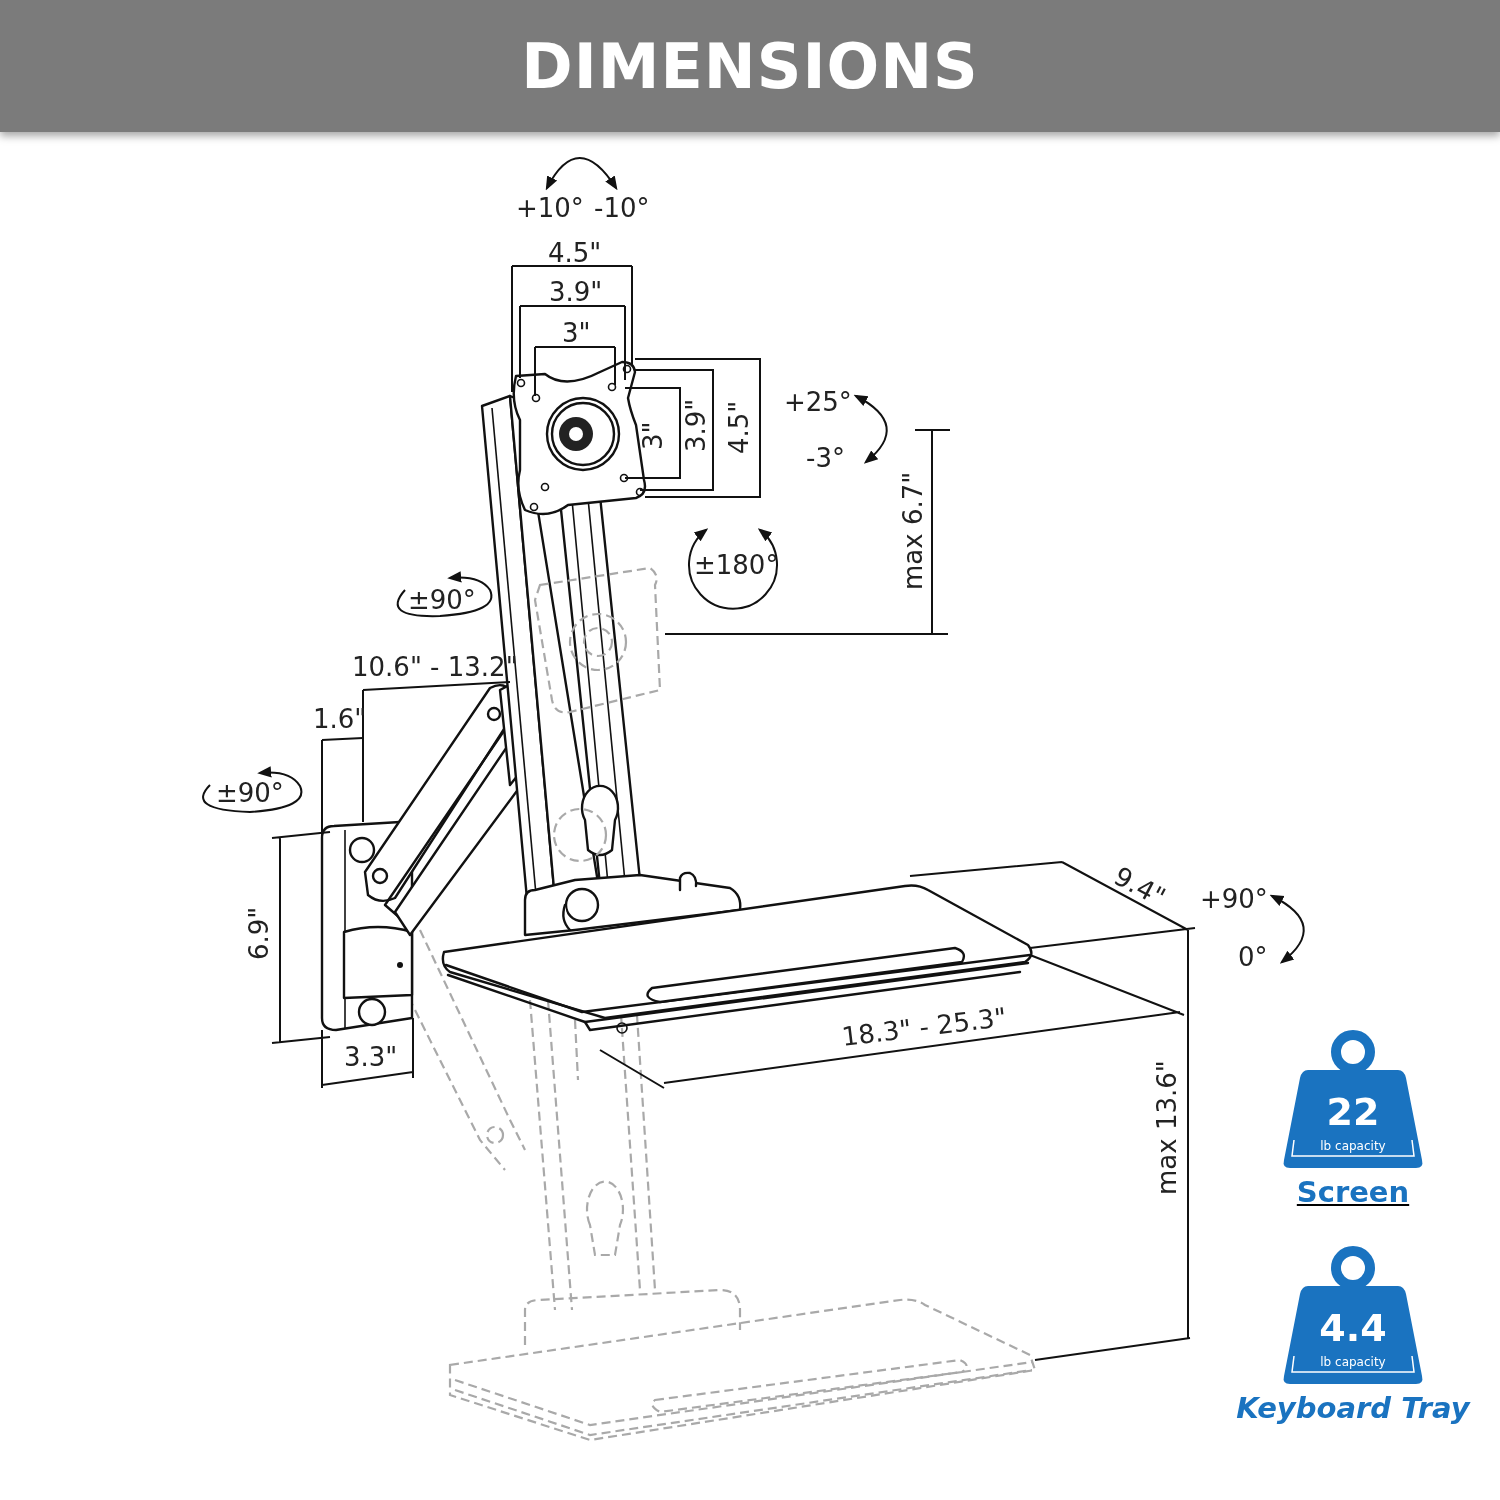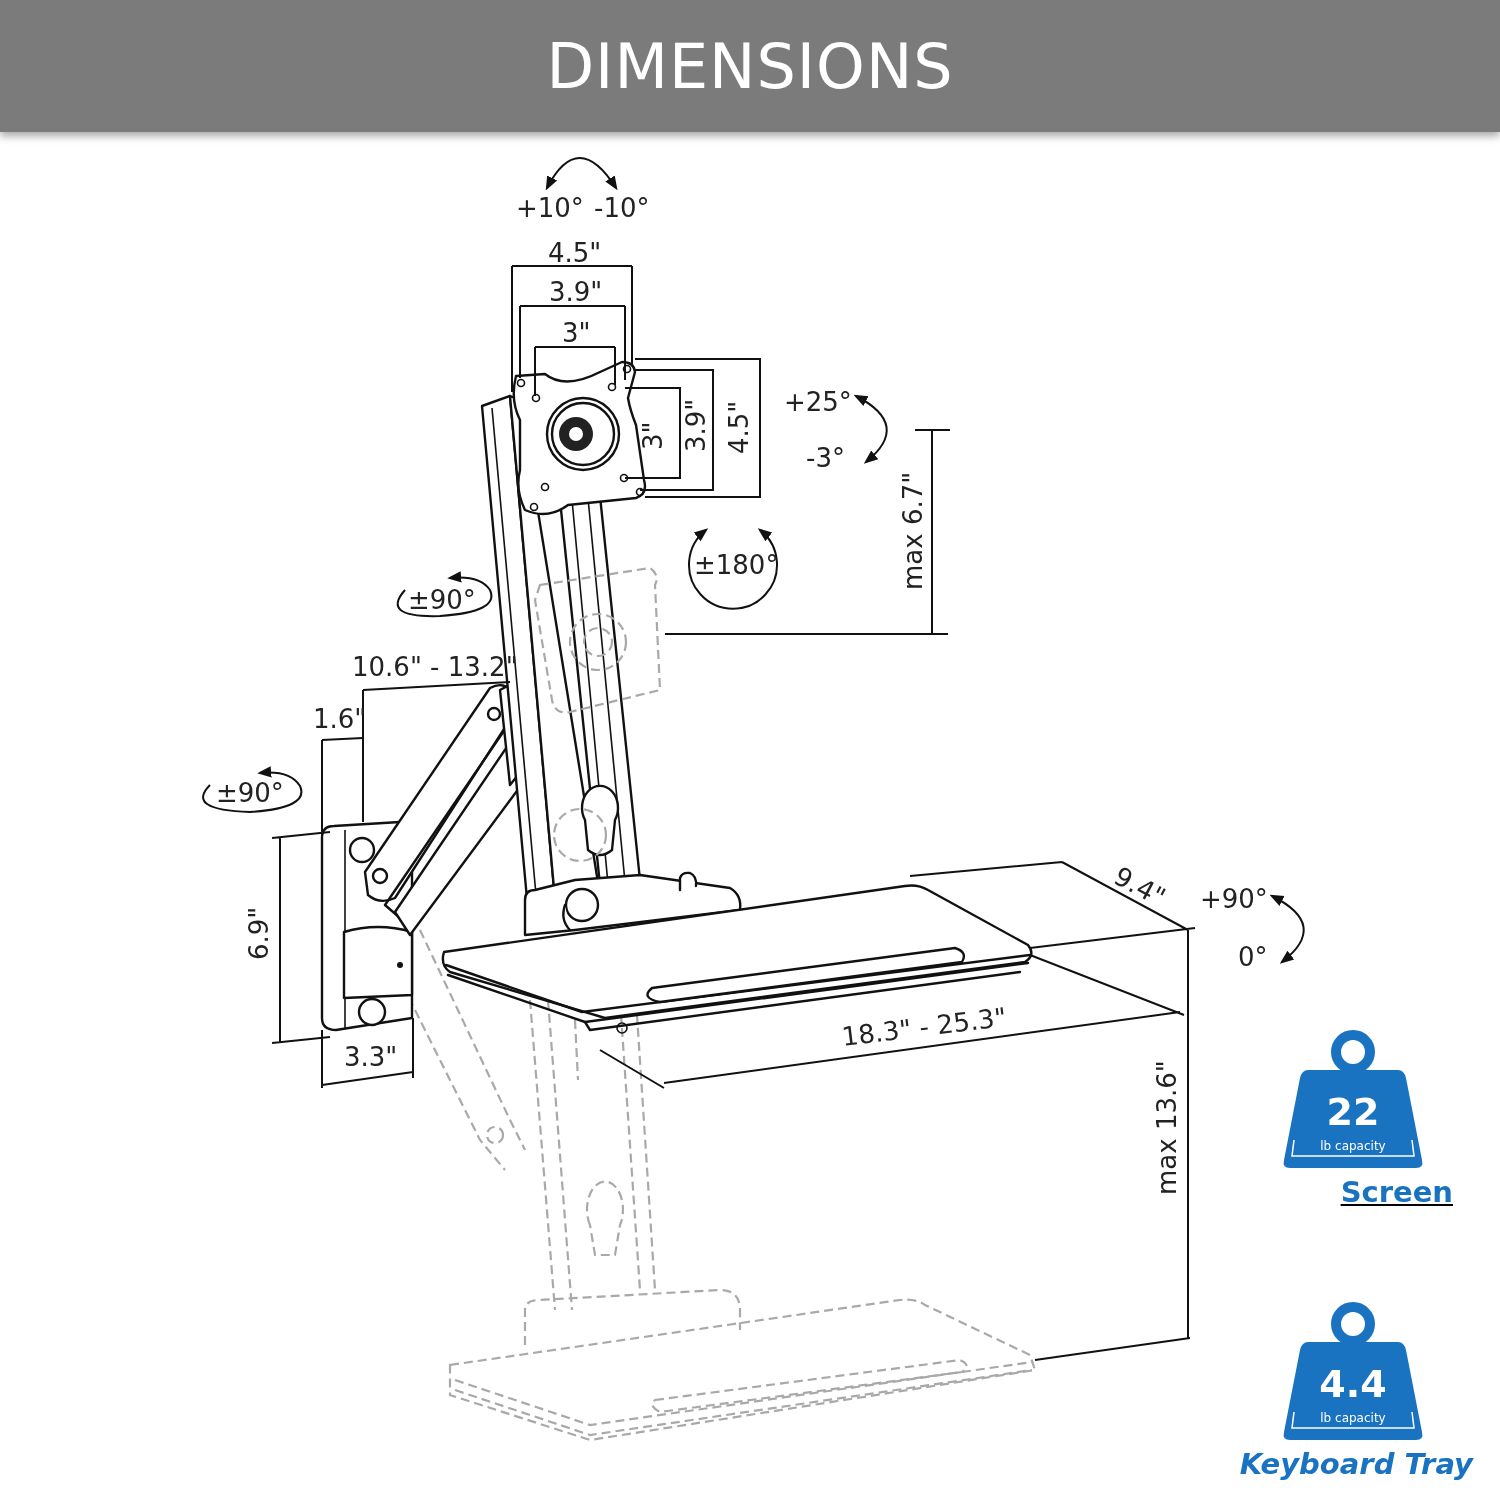--- a/index.html
+++ b/index.html
@@ -1,33 +1,33 @@
 <!DOCTYPE html>
 <html><head>
 <meta charset="utf-8">
 <style>
   html, body { margin: 0; padding: 0; background: #ffffff; }
   body { width: 1500px; height: 1500px; position: relative; overflow: hidden;
          font-family: "Liberation Sans", sans-serif; }
   .header { position: absolute; left: 0; top: 0; width: 1500px; height: 132px;
             background: #7b7b7b; box-shadow: 0 4px 8px rgba(0,0,0,0.35);
             display: flex; align-items: center; justify-content: center; z-index: 2; }
-  .header-title { color: #ffffff; font-family: "DejaVu Sans", sans-serif; font-weight: normal;
+  .header-title { color: #ffffff; font-family: "DejaVu Sans", sans-serif; font-weight: bold;
                   font-size: 62px; letter-spacing: 1px; }
   svg.diagram { position: absolute; left: 0; top: 0; width: 1500px; height: 1500px; }
   .lbl { font-family: "DejaVu Sans", sans-serif; font-size: 26px; fill: #222; }
   .solid { fill: none; stroke: #111; stroke-width: 2.4; stroke-linejoin: round; stroke-linecap: round; }
   .thin { fill: none; stroke: #111; stroke-width: 1.6; }
   .dim { fill: none; stroke: #111; stroke-width: 2; }
   .ghost { fill: none; stroke: #a9a9a9; stroke-width: 2.2; stroke-dasharray: 9 5; }
   .fillw { fill: #ffffff; }
   .badge { position: absolute; width: 200px; text-align: center; }
   .badge svg { display: block; margin: 0 auto; }
   .badge-caption { color: #1a73c0; font-family: "DejaVu Sans", sans-serif; font-weight: bold;
-                   font-size: 29px; margin-top: 2px; white-space: nowrap; text-align: right; }
+                   font-size: 29px; margin-top: 2px; white-space: nowrap; }
   .badge-num { font-family: "DejaVu Sans", sans-serif; font-weight: bold; font-size: 38px; fill: #fff; }
   .badge-unit { font-family: "DejaVu Sans", sans-serif; font-size: 12px; fill: #fff; }
 </style>
 </head>
 <body>
 
 <div class="header">
   <span class="header-title">DIMENSIONS</span>
 </div>
 
@@ -195,21 +195,21 @@
   <svg width="150" height="145" viewBox="0 0 150 145">
     <circle cx="75" cy="24" r="17" fill="none" stroke="#1a73c0" stroke-width="10"></circle>
     <path d="M30,42 L120,42 Q126,42 128,50 L144,132 Q146,140 138,140 L12,140 Q4,140 6,132 L22,50 Q24,42 30,42 Z" fill="#1a73c0"></path>
     <path d="M16,112 L14,128 L136,128 L134,112" fill="none" stroke="#fff" stroke-width="1.5"></path>
     <text class="badge-num" x="75" y="97" text-anchor="middle">22</text>
     <text class="badge-unit" x="75" y="122" text-anchor="middle">lb capacity</text>
   </svg>
   <div class="badge-caption">Screen</div>
 </div>
 
-<div class="badge" style="left:1253px; top:1300px; width:200px;">
+<div class="badge" style="left:1253px; top:1244px; width:200px;">
   <svg width="150" height="145" viewBox="0 0 150 145">
     <circle cx="75" cy="24" r="17" fill="none" stroke="#1a73c0" stroke-width="10"></circle>
     <path d="M30,42 L120,42 Q126,42 128,50 L144,132 Q146,140 138,140 L12,140 Q4,140 6,132 L22,50 Q24,42 30,42 Z" fill="#1a73c0"></path>
     <path d="M16,112 L14,128 L136,128 L134,112" fill="none" stroke="#fff" stroke-width="1.5"></path>
     <text class="badge-num" x="75" y="97" text-anchor="middle">4.4</text>
     <text class="badge-unit" x="75" y="122" text-anchor="middle">lb capacity</text>
   </svg>
   <div class="badge-caption" style="margin-left:-20px; width:240px;font-style:italic;">Keyboard Tray</div>
 </div>
 

